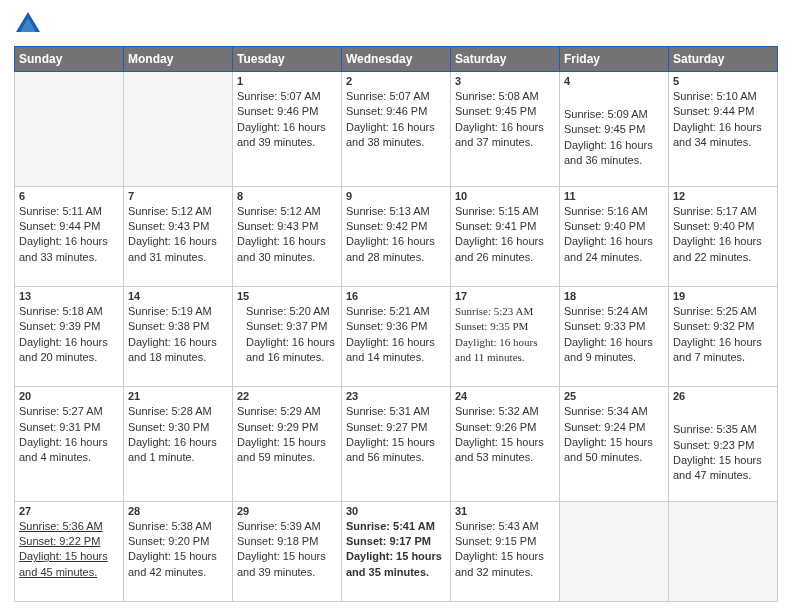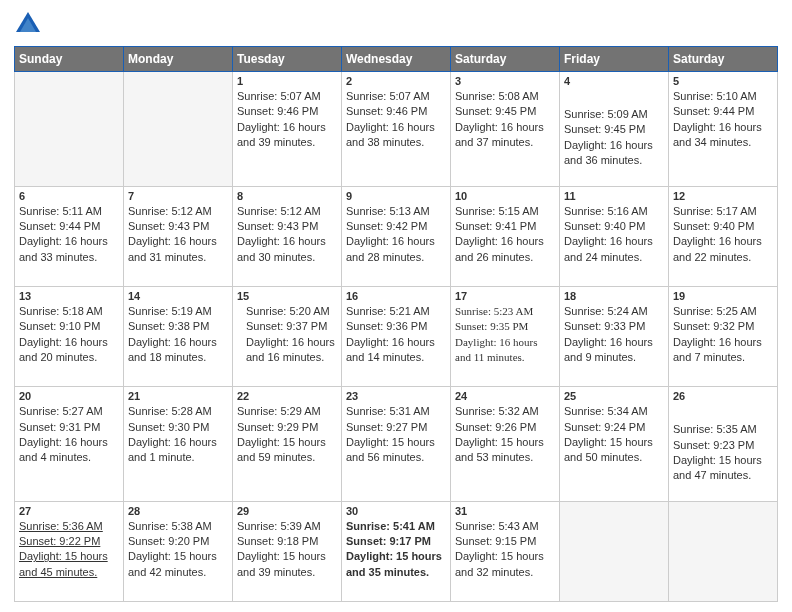--- a/index.html
+++ b/index.html
@@ -209,21 +209,21 @@
             <span class="day-num">12</span>
             <div class="day-info" style="white-space: pre-line;">Sunrise: 5:17 AM
 Sunset: 9:40 PM
 Daylight: 16 hours and 22 minutes.</div>
           </td>
         </tr>
         <tr>
           <td>
             <span class="day-num">13</span>
             <div class="day-info" style="white-space: pre-line;">Sunrise: 5:18 AM
-Sunset: 9:10 PM
+Sunset: 9:39 PM
 Daylight: 16 hours and 20 minutes.</div>
           </td>
           <td>
             <span class="day-num">14</span>
             <div class="day-info" style="white-space: pre-line;">Sunrise: 5:19 AM
 Sunset: 9:38 PM
 Daylight: 16 hours and 18 minutes.</div>
           </td>
           <td>
             <span class="day-num">15</span>

